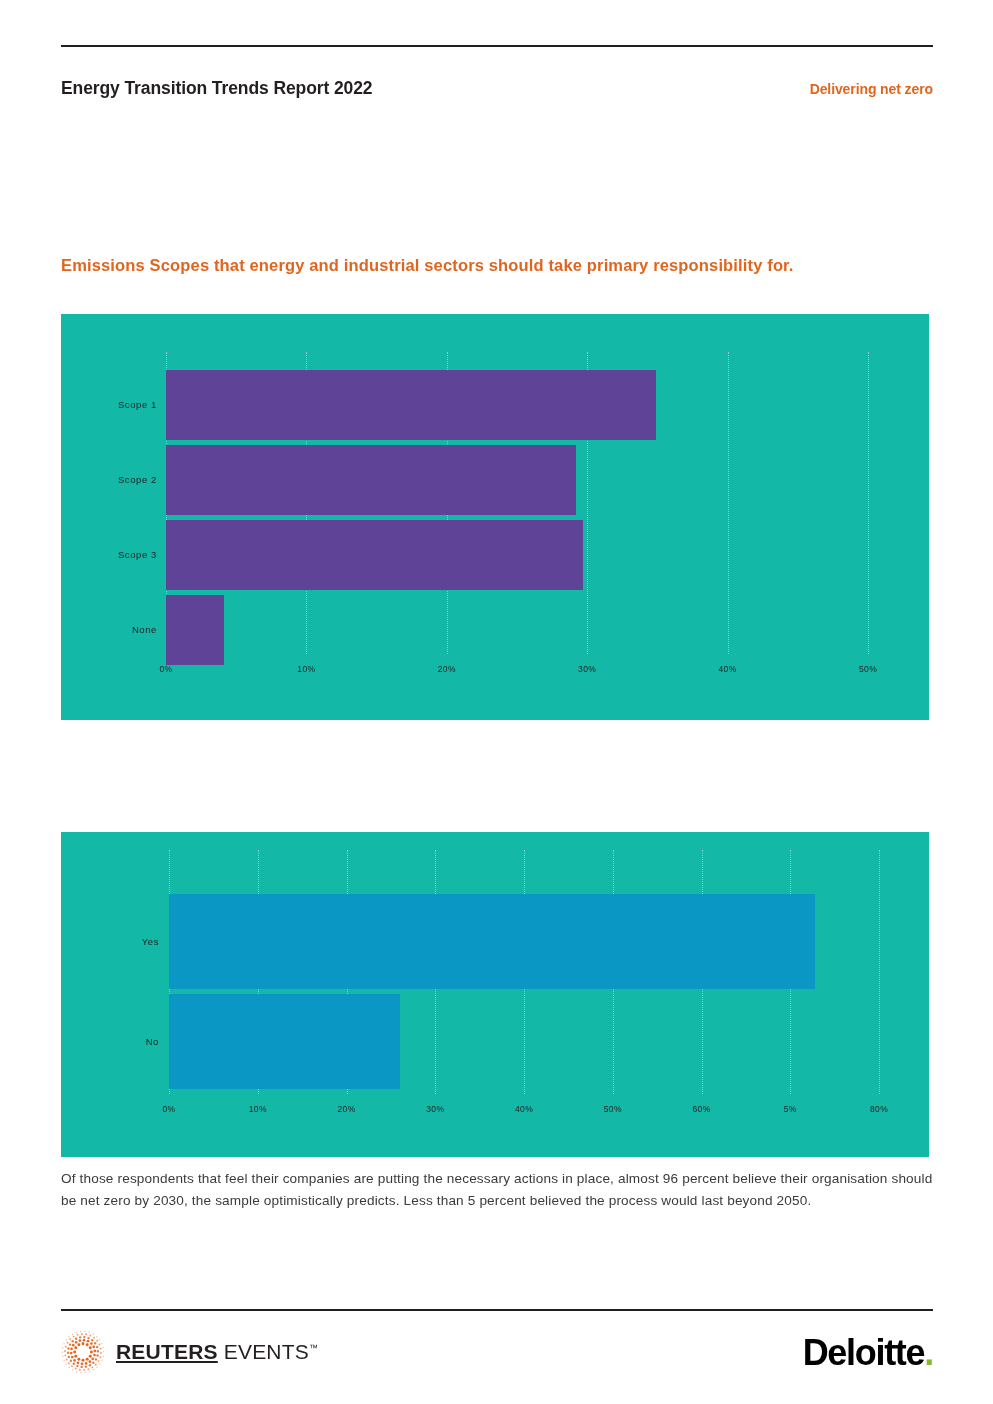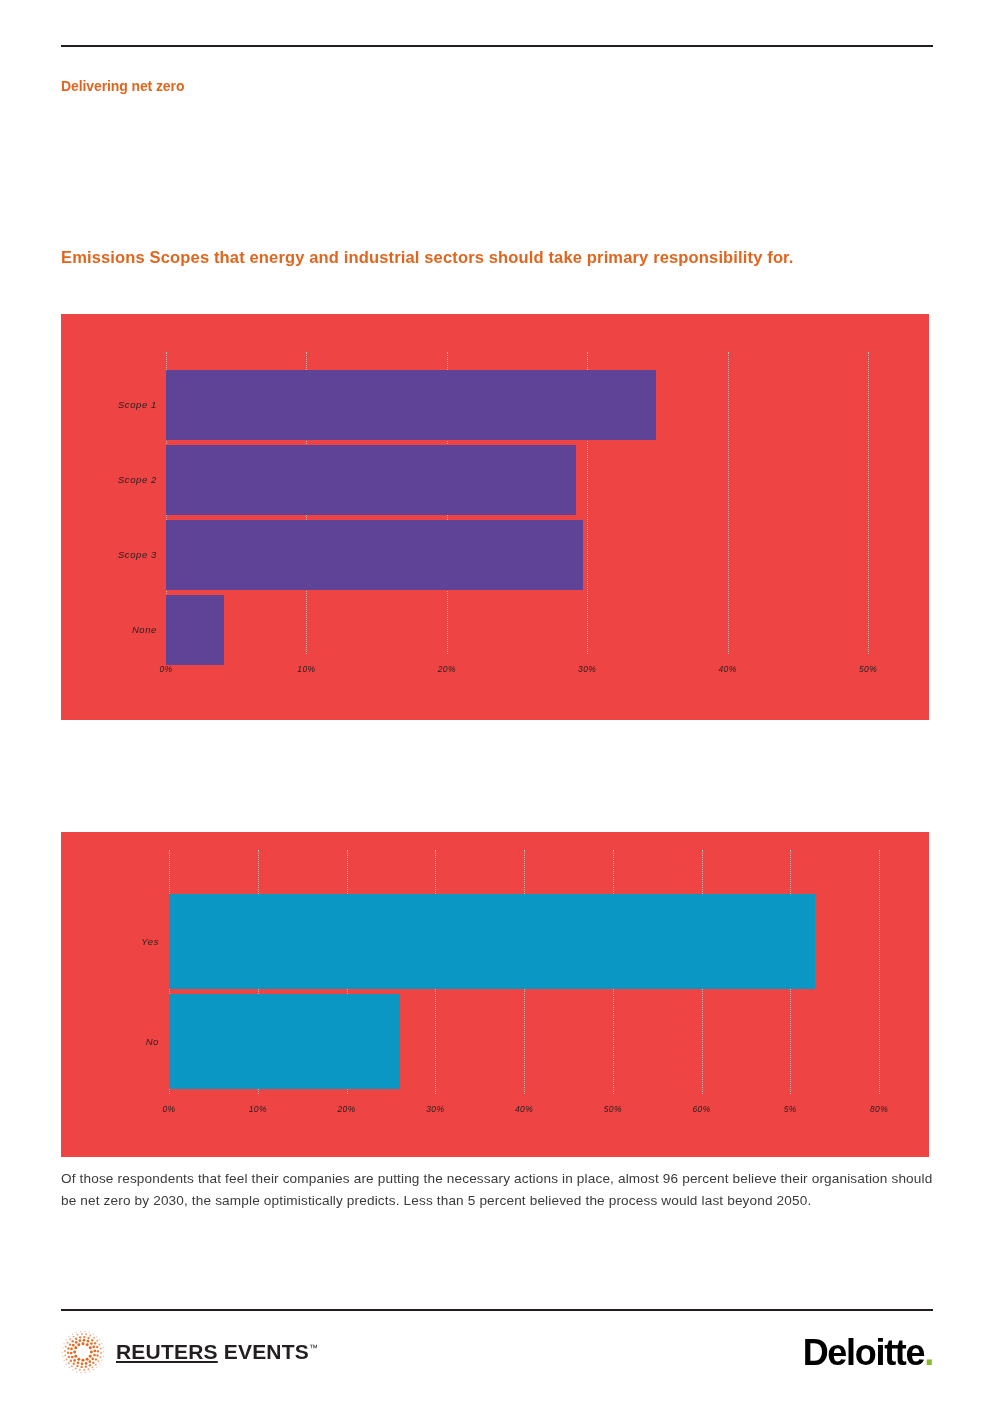--- a/index.html
+++ b/index.html
@@ -66,30 +66,29 @@
   
   .section-heading {
     position: absolute;
     left: 61px;
     font-size: 16.5px;
     font-weight: bold;
     line-height: 23px;
     color: #e0661f;
     letter-spacing: 0.15px;
   }
-  #heading-1 { top: 246px; width: 740px; }
+  #heading-1 { top: 254px; width: 740px; }
   #heading-2 { top: 758px; width: 770px; }
 
   
   .chart-panel {
     position: absolute;
     left: 61px;
     width: 868px;
-    background: #ef4444;
-    font-style: italic;
+    background: #14b8a6;
   }
   #panel-1 { top: 314px; height: 406px; }
   #panel-2 { top: 832px; height: 325px; }
 
   .plot {
     position: absolute;
     top: 0;
     left: 0;
     right: 0;
     bottom: 0;
@@ -160,21 +159,21 @@
     gap: 11px;
   }
   .reuters-mark { width: 44px; height: 44px; display: block; }
   .reuters-word {
     font-size: 21px;
     letter-spacing: 0.2px;
     color: #231f20;
     white-space: nowrap;
   }
   .reuters-word b { font-weight: bold; text-decoration: underline; }
-  .reuters-word span.light { font-weight: bold; }
+  .reuters-word span.light { font-weight: normal; }
   .reuters-word sup {
     font-size: 9px;
     vertical-align: super;
   }
 
   .deloitte-logo {
     position: absolute;
     right: 0;
     top: 6px;
     font-size: 36px;
@@ -186,20 +185,21 @@
   .deloitte-dot { color: #86bc25; }
 </style>
 </head>
 <body>
 
 <div class="page">
 
   <div class="rule-top"></div>
 
   <div class="header">
+    <div class="header-title">Energy Transition Trends Report 2022</div>
     <div class="header-kicker">Delivering net zero</div>
   </div>
 
   <div class="section-heading" id="heading-1">Emissions Scopes that energy and industrial sectors should take primary responsibility for.</div>
 
   <div class="chart-panel" id="panel-1">
     <div class="plot" id="plot-1">
         <div class="gridline" style="left: 105px; top: 38px; height: 302px;"></div>
         <div class="gridline" style="left: 245.4px; top: 38px; height: 302px;"></div>
         <div class="gridline" style="left: 385.8px; top: 38px; height: 302px;"></div>

